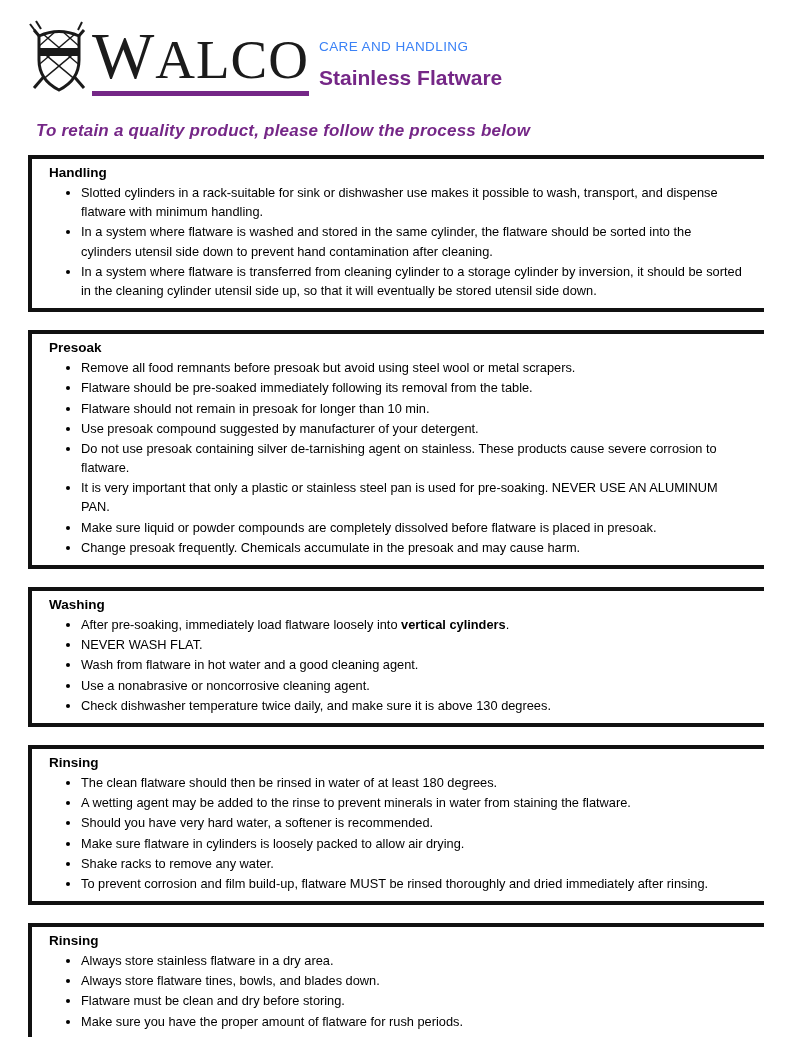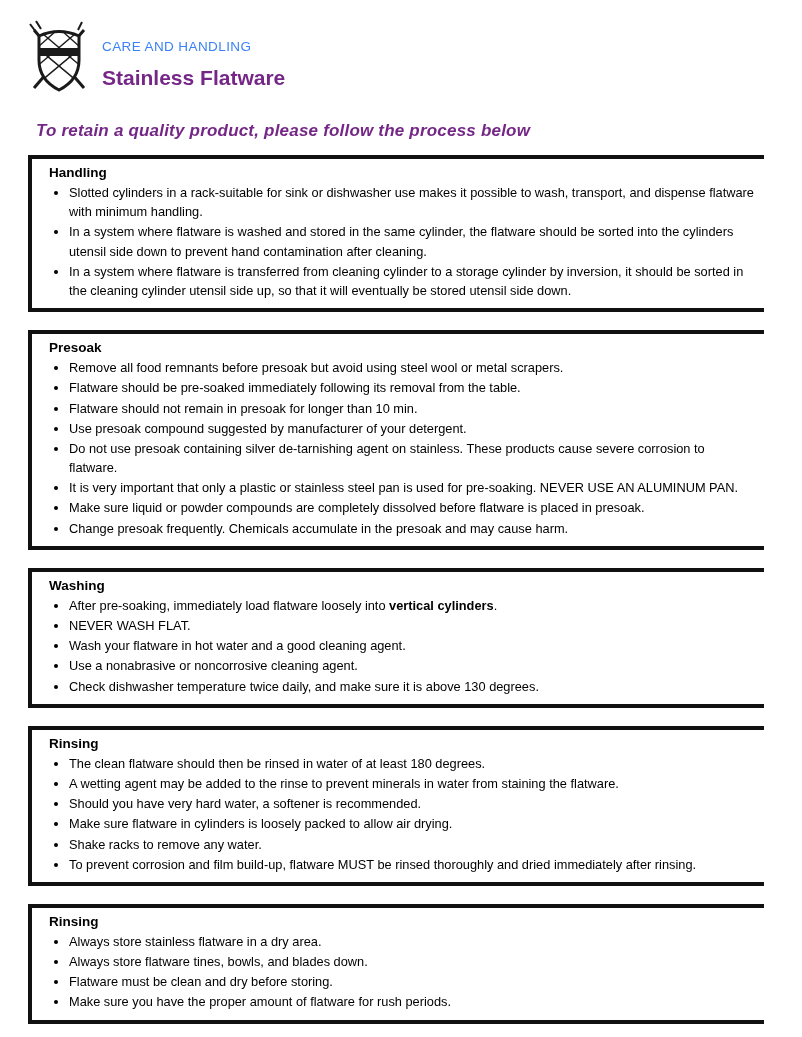--- a/index.html
+++ b/index.html
@@ -40,21 +40,21 @@
   .section {
     border-top:4px solid var(--ink);
     border-bottom:4px solid var(--ink);
     border-left:4px solid var(--ink);
     padding:4px 6px 7px 16px;
     margin:0 0 18px 0;
   }
   .section-title { font-size:13.5px; font-weight:bold; margin:2px 0 3px 1px; }
   .bullets { margin:0; padding-left:17px; }
   .bullets li {
-    font-size:12.8px; line-height:1.5; margin:1px 4px;
+    font-size:12.8px; line-height:1.5; margin:1px 16px;
     color:#000;
   }
   .bullets li b { font-weight:bold; }
 </style>
 </head>
 <body>
 
 <div class="page">
 
   <div class="header">
@@ -82,20 +82,24 @@
         <line x1="0" y1="20" x2="62" y2="72"></line>
         <line x1="8" y1="8" x2="62" y2="54"></line>
         <line x1="24" y1="2" x2="62" y2="36"></line>
         <line x1="62" y1="20" x2="0" y2="72"></line>
         <line x1="54" y1="8" x2="0" y2="54"></line>
         <line x1="38" y1="2" x2="0" y2="36"></line>
         <rect x="11" y="28" width="40" height="8" fill="#1a1a1a" stroke="none"></rect>
       </g>
     </svg>
 
+    <div class="brand-block">
+      <div class="wordmark">WALCO</div>
+      <div class="brand-underline"></div>
+    </div>
 
     <div class="tagline">
       <div class="tagline-1">CARE AND HANDLING</div>
       <div class="tagline-2">Stainless Flatware</div>
     </div>
   </div>
 
   <div class="headline">To retain a quality product, please follow the process below</div>
 
   <div id="sections">
@@ -118,21 +122,21 @@
           <li><span>It is very important that only a plastic or stainless steel pan is used for pre-soaking. NEVER USE AN ALUMINUM PAN.</span></li>
           <li><span>Make sure liquid or powder compounds are completely dissolved before flatware is placed in presoak.</span></li>
           <li><span>Change presoak frequently.  Chemicals accumulate in the presoak and may cause harm.</span></li>
         </ul>
       </section>
       <section class="section">
         <h2 class="section-title">Washing</h2>
         <ul class="bullets">
           <li><span>After pre-soaking, immediately load flatware loosely into </span><b>vertical cylinders</b><span>.</span></li>
           <li><span>NEVER WASH FLAT.</span></li>
-          <li><span>Wash your flatware in hot water and a good cleaning agent.</span></li>
+          <li><span>Wash from flatware in hot water and a good cleaning agent.</span></li>
           <li><span>Use a nonabrasive or noncorrosive cleaning agent.</span></li>
           <li><span>Check dishwasher temperature twice daily, and make sure it is above 130 degrees.</span></li>
         </ul>
       </section>
       <section class="section">
         <h2 class="section-title">Rinsing</h2>
         <ul class="bullets">
           <li><span>The clean flatware should then be rinsed in water of at least 180 degrees.</span></li>
           <li><span>A wetting agent may be added to the rinse to prevent minerals in water from staining the flatware.</span></li>
           <li><span>Should you have very hard water, a softener is recommended.</span></li>

